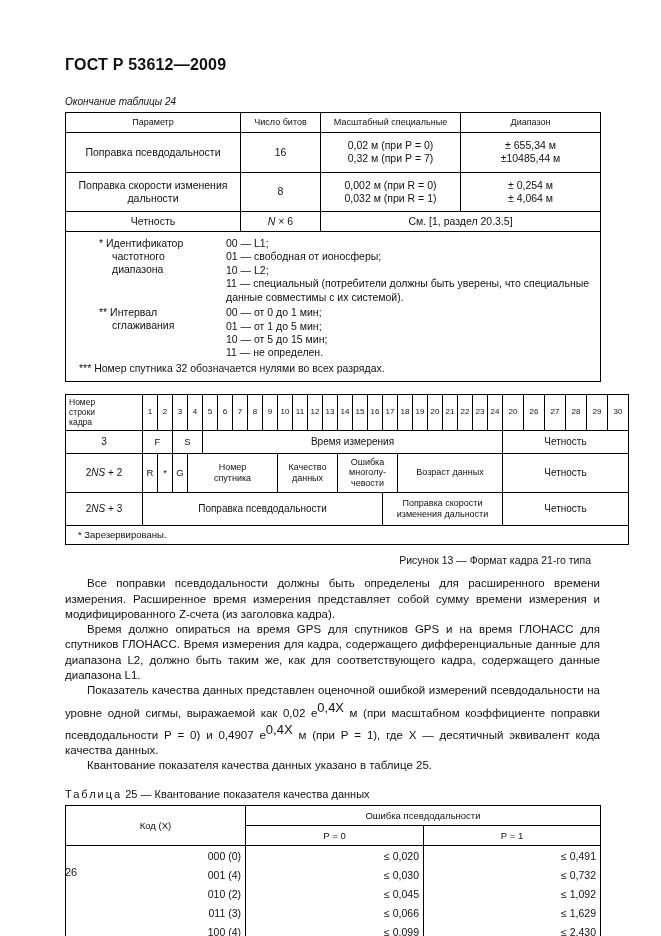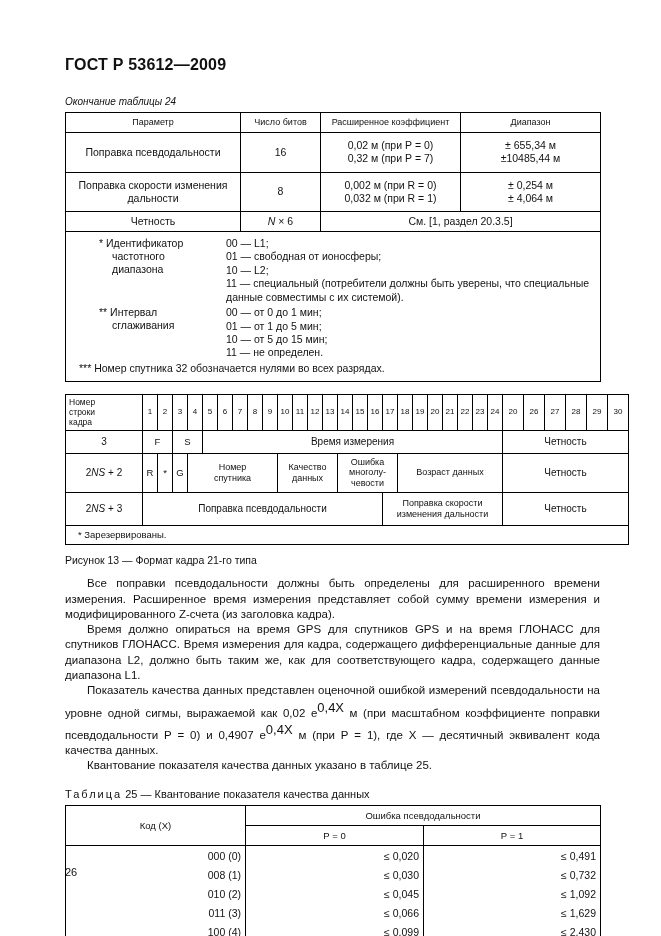--- a/index.html
+++ b/index.html
@@ -27,21 +27,21 @@
   .frame .corner{width:70px;text-align:left;font-size:8.5px;padding:2px 3px;vertical-align:top}
   .frame .bitcell{width:14px;font-size:8px;padding:2px 0}
   .frame .bitcell:nth-last-child(-n+6){width:20px}
   .frame .rowlabel{font-size:10px;white-space:nowrap}
   .frame .sym{font-size:9.5px}
   .frame .lg{font-size:10px}
   .frame .r3 td{height:20px}
   .frame .r2 td{padding:3px 1px}
   .frame .r3b td{height:30px}
   .frame .fnote{text-align:left;padding:3px 4px 4px 12px;font-size:9.5px}
-  .fig-caption{width:526px;text-align:left;margin-top:9px;font-size:10.5px}
+  .fig-caption{width:526px;text-align:right;margin-top:9px;font-size:10.5px}
   
   .body-text{width:535px;margin-top:10px;font-size:11.5px;line-height:1.33;text-align:justify}
   .body-text p{margin:0;text-indent:22px}
   .body-text sup{font-size:13px}
   
   .t25-caption{margin-top:15px;font-size:11px}
   .spaced{letter-spacing:2px}
   .t25{width:535px;margin-top:5px;font-size:10.5px;table-layout:fixed;border:1px solid #000}
   .t25 .hd td{border:1px solid #000;font-size:9.5px;text-align:center;padding:4px 3px}
   .t25 .bd td{border-left:1px solid #000;border-right:1px solid #000;text-align:right;padding:3.5px 4px}
@@ -61,21 +61,21 @@
     <colgroup>
         <col class="w-param">
         <col class="w-bits">
         <col class="w-coeff">
         <col class="w-range">
       </colgroup>
     <tbody>
       <tr class="head">
         <td>Параметр</td>
         <td>Число битов</td>
-        <td>Расширенное коэффициент</td>
+        <td>Масштабный специальные</td>
         <td>Диапазон</td>
       </tr>
       <tr class="datarow">
         <td>Поправка псевдодальности</td>
         <td>16</td>
         <td>
           <div>0,02 м (при Р = 0)</div>
           <div>0,32 м (при Р = 7)</div>
         </td>
         <td>
@@ -240,21 +240,21 @@
       <tr class="hd">
         <td>Р = 0</td>
         <td>Р = 1</td>
       </tr>
       <tr class="bd">
         <td>000 (0)</td>
         <td>≤ 0,020</td>
         <td>≤ 0,491</td>
       </tr>
       <tr class="bd">
-        <td>008 (1)</td>
+        <td>001 (4)</td>
         <td>≤ 0,030</td>
         <td>≤ 0,732</td>
       </tr>
       <tr class="bd">
         <td>010 (2)</td>
         <td>≤ 0,045</td>
         <td>≤ 1,092</td>
       </tr>
       <tr class="bd">
         <td>011 (3)</td>

